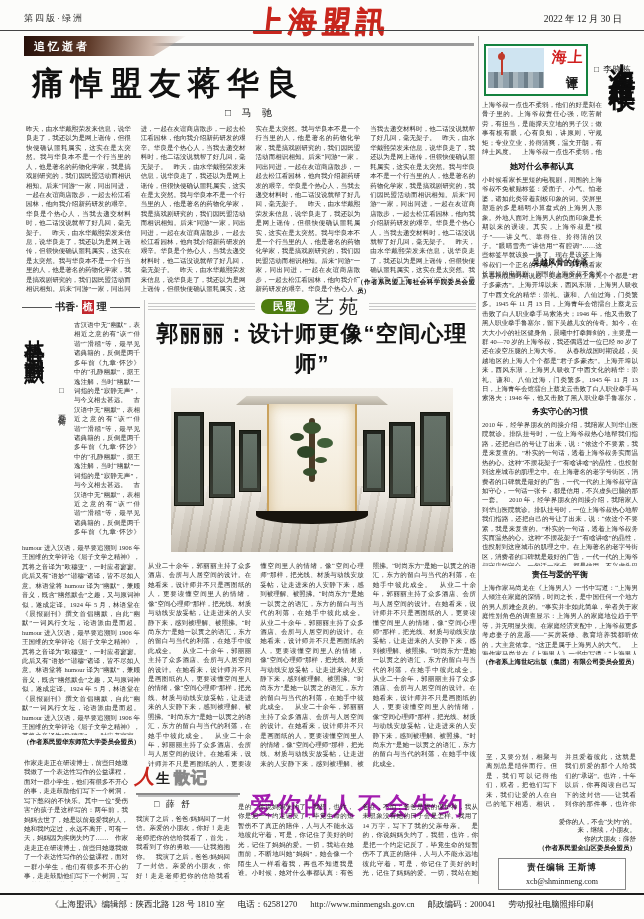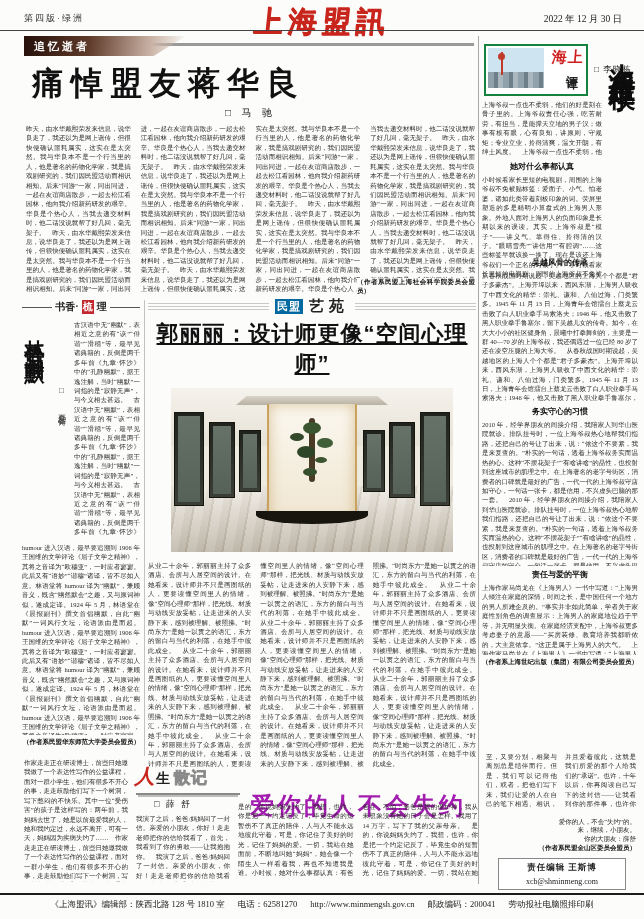--- a/index.html
+++ b/index.html
@@ -41,23 +41,23 @@
         font-weight:900;font-size:20px;letter-spacing:4px;color:#111;}
   .sx-vauthor{position:absolute;left:33px;top:66px;writing-mode:vertical-rl;text-orientation:upright;
         font-size:8px;color:#333;letter-spacing:2px;}
   .sx-side{margin-left:52px;height:100%;}
   .sx-full{height:192px;margin-top:5px;}
   .sx-attr{text-align:right;margin-top:3px;}
   
   .yy{left:148px;top:300px;width:328px;height:456px;}
   .yy-head{display:flex;align-items:center;justify-content:center;gap:6px;height:13px;}
   .yy-deco{flex:1;height:8px;background:repeating-linear-gradient(to bottom,#c8c8c8 0 1px,transparent 1px 3px);}
-  .yy-tag{background:#0369a1;color:#fff;font-weight:700;font-size:11px;padding:0 2px;letter-spacing:1px;}
-  .yy-name{font-weight:700;font-size:15px;letter-spacing:5px;color:#222;}
-  .yy-title{text-align:center;font-weight:900;font-size:22px;letter-spacing:1px;color:#111;margin-top:6px;text-decoration:underline;}
+  .yy-tag{background:#4d7c0f;color:#fff;font-weight:700;font-size:11px;padding:0 12px;letter-spacing:1px;border-radius:7px;}
+  .yy-name{font-weight:400;font-size:19px;letter-spacing:5px;color:#222;}
+  .yy-title{text-align:center;font-weight:900;font-size:22px;letter-spacing:1px;color:#111;margin-top:6px;}
   .yy-author{text-align:center;font-size:9px;letter-spacing:3px;margin-top:7px;}
   .photo{position:relative;width:282px;height:164px;margin:9px auto 0;background:#ece7dc;overflow:hidden;}
   .ph-ceiling{position:absolute;left:0;top:0;right:0;height:58px;background:linear-gradient(#f5f2ec,#e7e2d6);}
   .ph-wall{position:absolute;left:0;top:58px;right:0;height:44px;background:#efeadf;}
   .ph-floor{position:absolute;left:0;bottom:0;right:0;height:66px;
         background:repeating-linear-gradient(100deg,#ddd6ca 0 7px,#cbc2b3 7px 9px,#e9e3d8 9px 18px);}
   .ph-sheen{position:absolute;left:0;bottom:0;right:0;height:66px;
         background:linear-gradient(rgba(255,255,255,.35),rgba(110,100,85,.28));}
   .win{position:absolute;background:linear-gradient(#20231d,#3a3e35);border:1px solid #15170f;}
   .win i{position:absolute;left:3px;right:3px;top:3px;bottom:3px;display:block;

